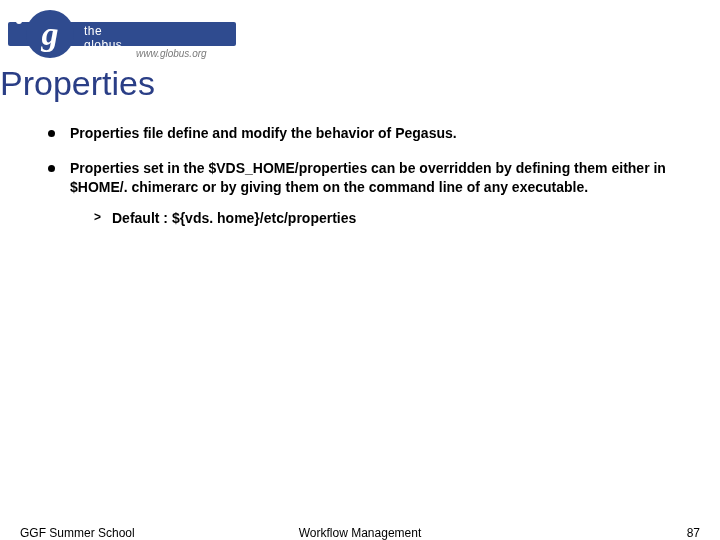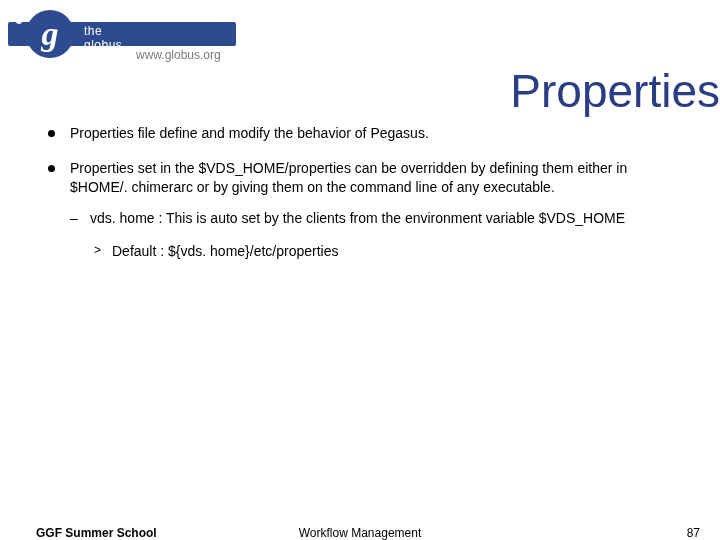--- a/index.html
+++ b/index.html
@@ -55,40 +55,42 @@
     left: 76px;
     color: #fff;
     font-size: 12px;
     letter-spacing: 0.5px;
   }
   .logo .url {
     position: absolute;
     top: 40px;
     left: 128px;
     color: #7a7a7a;
-    font-size: 12px;
+    font-size: 10px;
+    font-style: italic;
   }
   .title {
     position: absolute;
     top: 64px;
     left: 0;
     width: 720px;
-    text-align: right;
+    text-align: left;
     font-family: Verdana, sans-serif;
-    font-size: 46px;
+    font-size: 34px;
     color: #2a3e86;
   }
   .content {
     position: absolute;
     top: 124px;
     left: 48px;
     right: 32px;
     color: #000;
     font-size: 14px;
     line-height: 1.35;
+    font-weight: bold;
   }
   .b1 {
     position: relative;
     padding-left: 22px;
     margin-bottom: 16px;
   }
   .b1::before {
     content: "";
     position: absolute;
     left: 0;
@@ -123,21 +125,21 @@
     font-size: 12px;
   }
   .footer {
     position: absolute;
     bottom: 14px;
     left: 0;
     width: 720px;
     font-size: 12px;
     color: #000;
   }
-  .footer .left  { position: absolute; left: 36px; font-weight: bold; }
+  .footer .left  { position: absolute; left: 20px; }
   .footer .mid   { position: absolute; left: 0; width: 720px; text-align: center; }
   .footer .right { position: absolute; right: 20px; }
 </style>
 </head>
 <body>
 
 <div class="logo">
   <div class="band"></div>
   <div class="g-circle">
     <span>g</span>
@@ -155,23 +157,20 @@
 
   <div class="b1">
     <span>Properties file define and modify the behavior of Pegasus.</span>
   </div>
 
   <div class="b1" style="margin-bottom:12px">
     <span>Properties set in the $VDS_HOME/properties can be overridden by defining them either in $HOME/. chimerarc or by giving them on the command line of any executable.</span>
   </div>
 
 
-  <div class="b2" style="margin-bottom:14px">
-    <span>vds. home  : This is auto set by the clients from the environment variable $VDS_HOME</span>
-  </div>
   <div class="b3">
     <span>Default  : ${vds. home}/etc/properties</span>
   </div>
 
 </div>
 
 <div class="footer">
   <span class="left">GGF Summer School</span>
   <span class="mid">Workflow Management</span>
   <span class="right">87</span>

